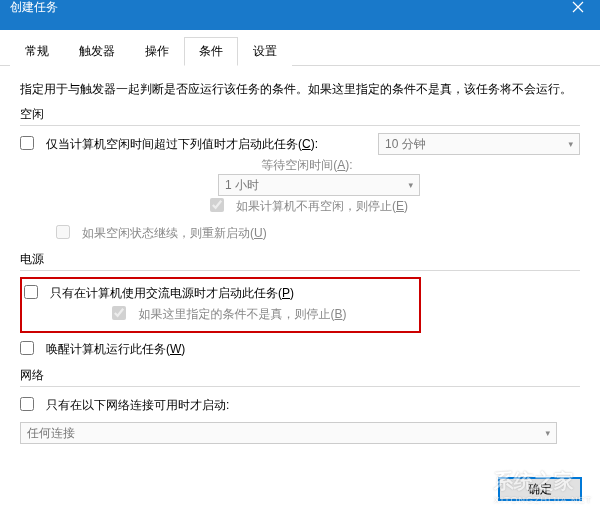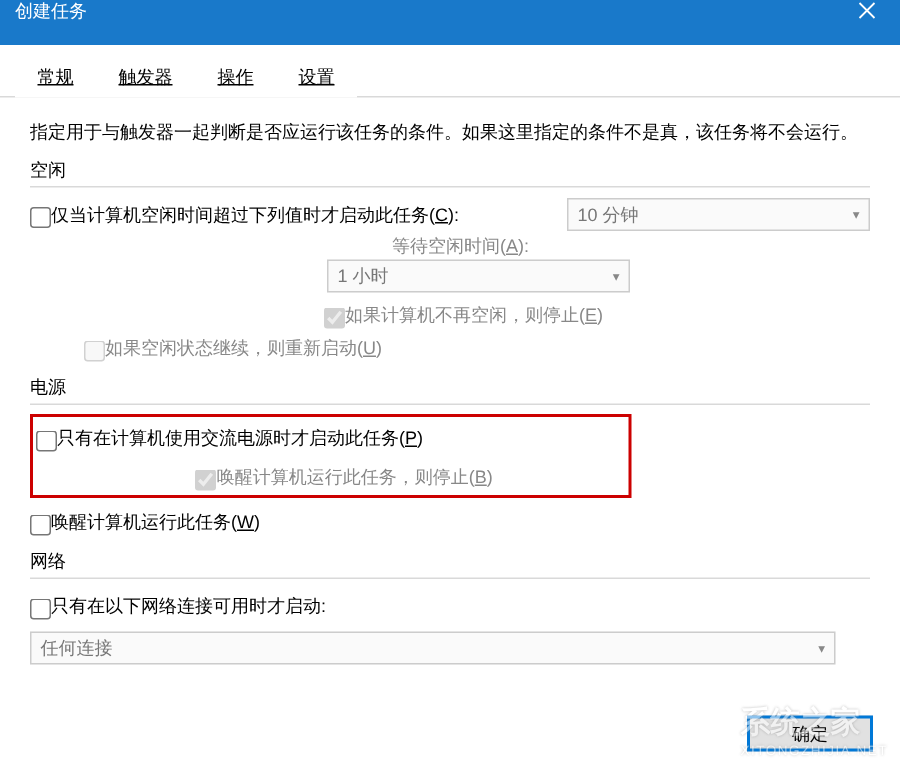--- a/index.html
+++ b/index.html
@@ -1,30 +1,30 @@
 <!DOCTYPE html>
 <html><head>
 <meta charset="utf-8">
 <style>
   * { box-sizing: border-box; font-family: "Microsoft YaHei", "Segoe UI", sans-serif; }
   body { margin: 0; width: 600px; height: 513px; background: #fff; font-size: 12px; color: #000; position: relative; overflow: hidden; }
   .titlebar { background: #1979ca; color: #fff; height: 30px; display: flex; align-items: center; padding: 0 0 16px 10px; }
   .titlebar-title { flex: 1; font-size: 12px; }
   .titlebar-close { width: 45px; height: 30px; display: flex; align-items: center; justify-content: center; cursor: pointer; }
   .tabs { display: flex; border-bottom: 1px solid #d9d9d9; padding: 6px 10px 0 10px; gap: 0; }
-  .tab { padding: 5px 14px; border: 1px solid transparent; border-bottom: none; cursor: pointer; font-size: 12px; background: #fff; position: relative; top: 1px; text-decoration: underline; }
+  .tab { padding: 5px 14px; border: 1px solid transparent; border-bottom: none; cursor: pointer; font-size: 12px; background: #fff; position: relative; top: 1px; }
   .tab.active { border-color: #d9d9d9; background: #fff; border-bottom: 1px solid #fff; }
   .content { padding: 10px 20px; }
   .desc { margin: 4px 0 8px 0; line-height: 1.5; }
   .section-label { margin: 6px 0 2px 0; color: #000; }
   .section-line { border-top: 1px solid #d9d9d9; margin: 2px 0 6px 0; }
   .row { display: flex; align-items: center; min-height: 24px; padding: 1px 0; }
   .row.indent1 { padding-left: 18px; flex-direction: column; }
   .row.indent2 { padding-left: 36px; }
-  .lbl { display: flex; align-items: flex-end; gap: 0; flex: 1; }
+  .lbl { display: flex; align-items: flex-start; gap: 12px; flex: 1; }
   .lbl.disabled { color: #888; }
   input[type=checkbox] { width: 14px; height: 14px; margin: 0; }
   input[type=checkbox].greycheck { accent-color: #999; }
   .select { width: 202px; height: 22px; border: 1px solid #ccc; background: #fafafa; display: flex; align-items: center; padding: 0 6px; color: #777; position: relative; margin-left: 20px; }
   .select .arrow { position: absolute; right: 6px; top: 50%; transform: translateY(-50%); font-size: 9px; color: #888; }
   .select.wide { width: 537px; margin-left: 0; }
   .under { text-decoration: underline; }
   .redbox { border: 2px solid #cc0000; padding: 2px; margin: 2px 0 4px 0; width: 401px; }
   .footer { position: absolute; bottom: 12px; right: 18px; display: flex; gap: 8px; }
   .btn { width: 84px; height: 24px; border: 1px solid #adadad; background: #e1e1e1; font-size: 12px; display: flex; align-items: center; justify-content: center; cursor: pointer; }
@@ -44,20 +44,21 @@
     <svg width="12" height="12" viewBox="0 0 12 12">
         <path d="M1 1 L11 11 M11 1 L1 11" stroke="#fff" stroke-width="1.2"></path>
       </svg>
   </div>
 </div>
 
 <div class="tabs">
   <div class="tab">常规</div>
   <div class="tab">触发器</div>
   <div class="tab">操作</div>
+  <div class="tab active">条件</div>
   <div class="tab">设置</div>
 </div>
 
 <div class="content">
   <div class="desc">指定用于与触发器一起判断是否应运行该任务的条件。如果这里指定的条件不是真，该任务将不会运行。</div>
 
   <div class="section-label">空闲</div>
   <div class="section-line"></div>
 
   <div class="row">
@@ -101,21 +102,21 @@
   <div class="redbox">
     <div class="row">
       <label class="lbl">
         <input type="checkbox" style="">
         <span><span>只有在计算机使用交流电源时才启动此任务(</span><span class="under">P</span><span>)</span></span>
       </label>
     </div>
     <div class="row indent1">
       <label class="lbl disabled">
         <input type="checkbox" class="greycheck" checked="" disabled="" style="">
-        <span><span>唤醒计算机运行此任务，则停止(</span><span class="under">B</span><span>)</span></span>
+        <span><span>如果这里指定的条件不是真，则停止(</span><span class="under">B</span><span>)</span></span>
       </label>
     </div>
   </div>
 
   <div class="row">
     <label class="lbl">
       <input type="checkbox" style="">
       <span><span>唤醒计算机运行此任务(</span><span class="under">W</span><span>)</span></span>
     </label>
   </div>

